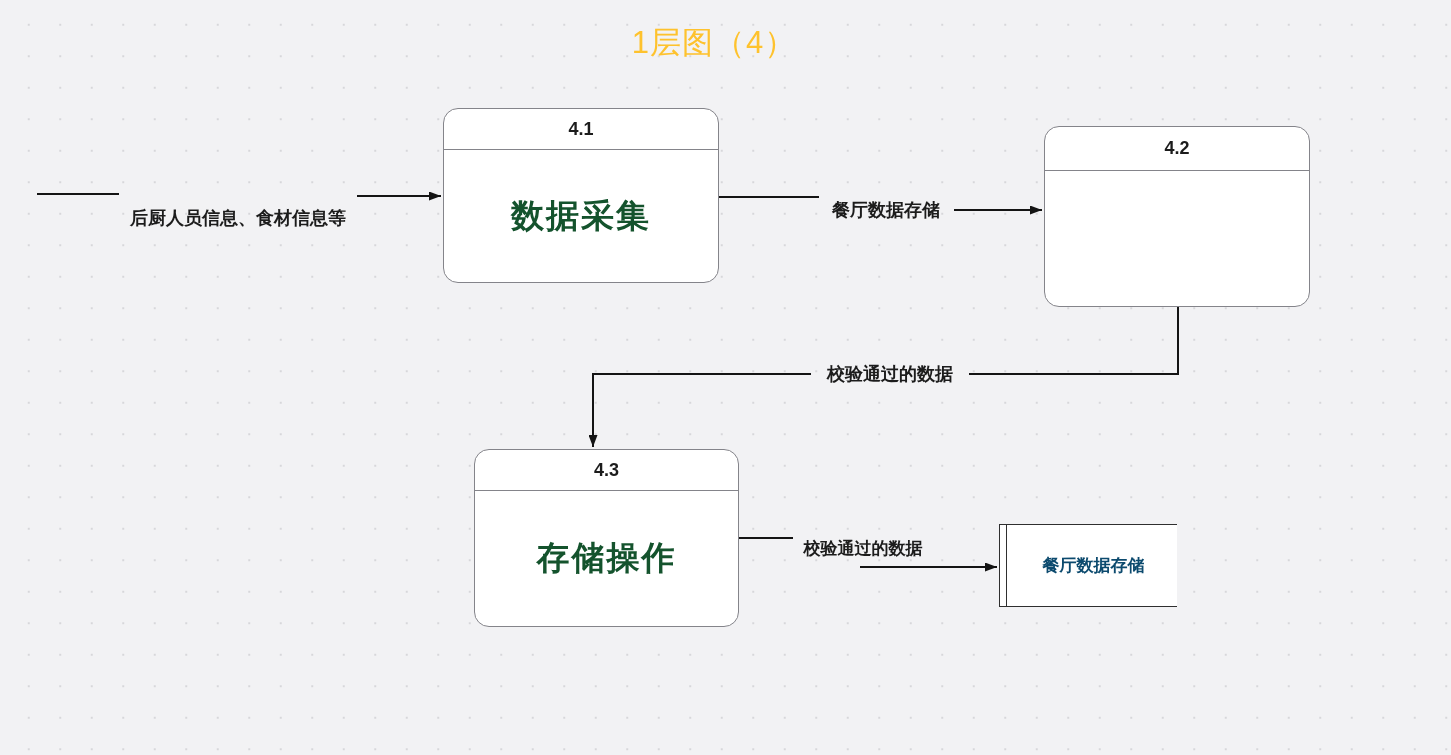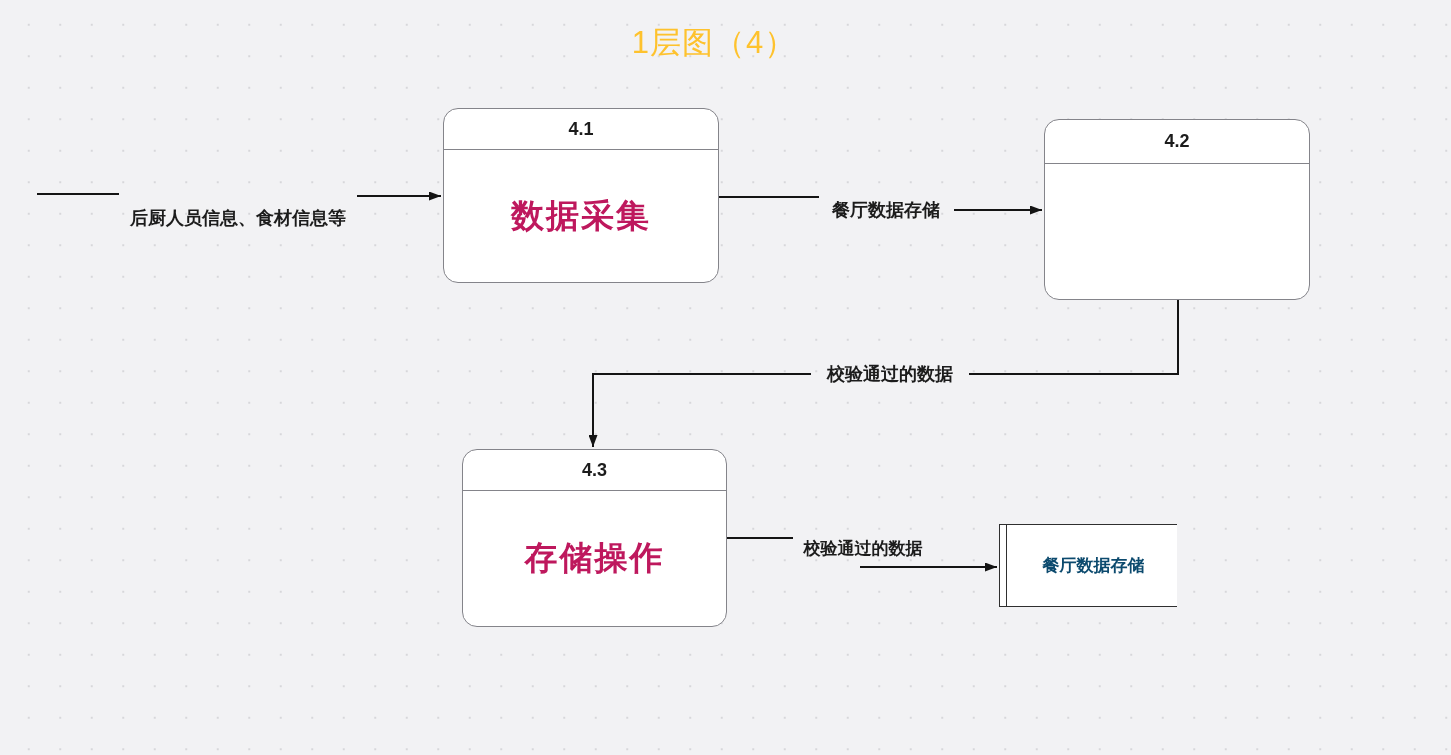--- a/index.html
+++ b/index.html
@@ -42,27 +42,27 @@
     color: #1c1c1c;
   }
   .process-body {
     flex: 1;
     display: flex;
     align-items: center;
     justify-content: center;
     font-weight: bold;
     font-size: 33px;
     letter-spacing: 2px;
-    color: #be185d;
+    color: #14532d;
   }
   #box-4-1 { left: 443px; top: 108px; width: 276px; height: 175px; }
   #box-4-1 .process-header { height: 41px; }
-  #box-4-2 { left: 1044px; top: 119px; width: 266px; height: 181px; }
+  #box-4-2 { left: 1044px; top: 126px; width: 266px; height: 181px; }
   #box-4-2 .process-header { height: 44px; }
-  #box-4-3 { left: 462px; top: 449px; width: 265px; height: 178px; }
+  #box-4-3 { left: 474px; top: 449px; width: 265px; height: 178px; }
   #box-4-3 .process-header { height: 41px; }
 
   .data-store {
     position: absolute;
     left: 999px; top: 524px; width: 178px; height: 83px;
     background: #ffffff;
     border: 1.6px solid #2f2f2f;
     border-right: none;
     display: flex;
     align-items: center;

